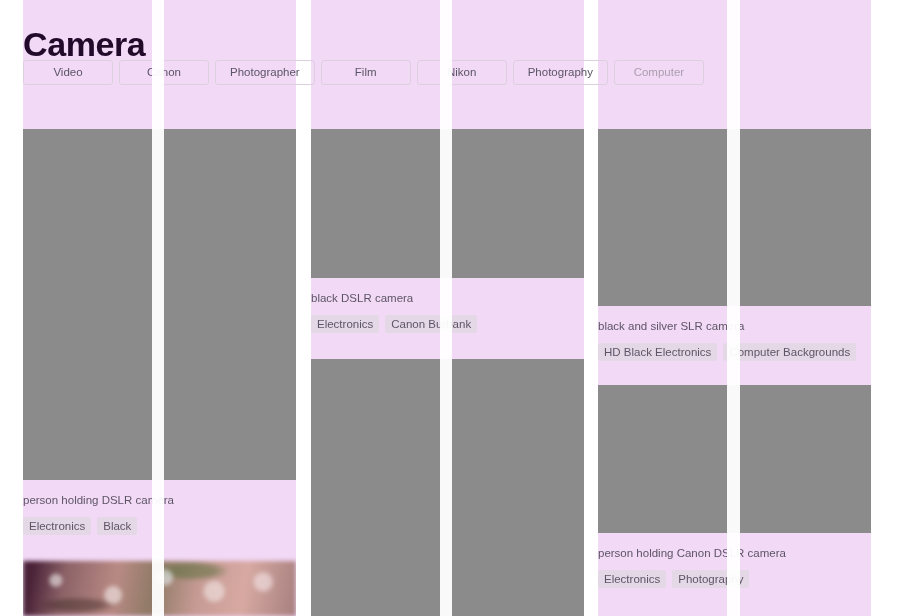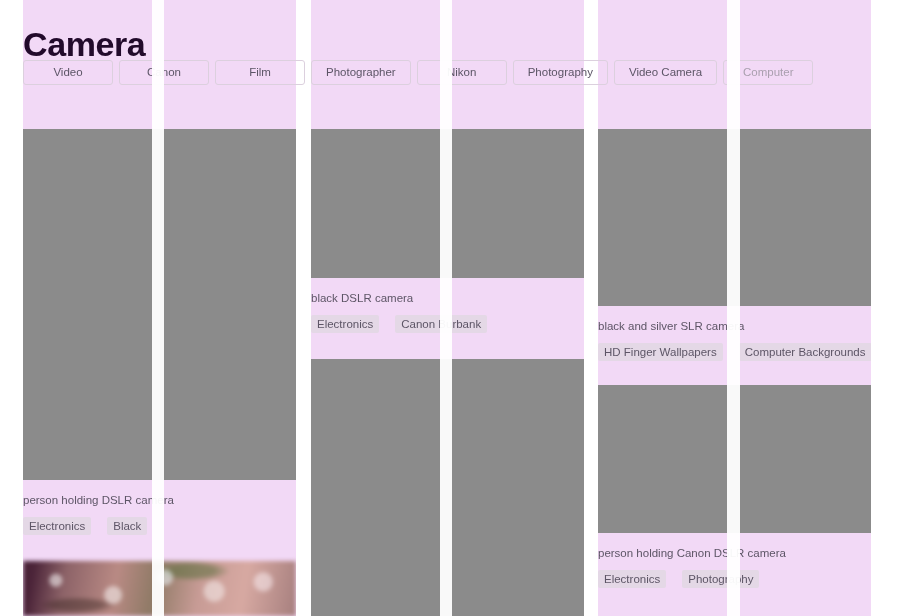--- a/index.html
+++ b/index.html
@@ -117,21 +117,21 @@
   .caption {
     color: #5d5566;
     font-size: 11.5px;
     line-height: 14px;
     padding: 13px 0 0 0;
     white-space: nowrap;
     font-family: "Liberation Sans", sans-serif;
   }
   .card-tags {
     display: flex;
-    gap: 16px;
+    gap: 6px;
     padding-top: 10px;
     align-items: center;
   }
   .card-tag {
     background: #e4d8e6;
     color: #5d5566;
     font-size: 11.5px;
     line-height: 18px;
     padding: 0 6px;
     border-radius: 2px;
@@ -199,21 +199,21 @@
       </div>
       <div class="card" style="top: 359px;">
         <div class="thumb" style="height: 257px;"></div>
       </div>
     </div>
   <div class="mcol col3">
       <div class="card" style="top: 129px;">
         <div class="thumb" style="height: 177px;"></div>
         <div class="caption">black and silver SLR camera</div>
         <div class="card-tags">
-          <span class="card-tag">HD Finger Wallpapers</span>
+          <span class="card-tag">HD Black Electronics</span>
           <span class="card-tag">Computer Backgrounds</span>
         </div>
       </div>
       <div class="card" style="top: 385px;">
         <div class="thumb" style="height: 148px;"></div>
         <div class="caption">person holding Canon DSLR camera</div>
         <div class="card-tags">
           <span class="card-tag">Electronics</span>
           <span class="card-tag">Photography</span>
         </div>
@@ -226,23 +226,22 @@
 <div class="gutter g2"></div>
 <div class="gutter g3"></div>
 
 <div class="page-header">
   <h1 class="page-title">Camera</h1>
 </div>
 
 <div class="tag-strip">
     <div class="tag-chip">Video</div>
     <div class="tag-chip">Canon</div>
+    <div class="tag-chip">Photographer</div>
     <div class="tag-chip">Film</div>
-    <div class="tag-chip">Photographer</div>
     <div class="tag-chip">Nikon</div>
     <div class="tag-chip">Photography</div>
-    <div class="tag-chip">Video Camera</div>
     <div class="tag-chip faded">Computer</div>
   </div>
 
 <div class="seam s1"></div>
 <div class="seam s2"></div>
 <div class="seam s3"></div>
 
 </body></html>

